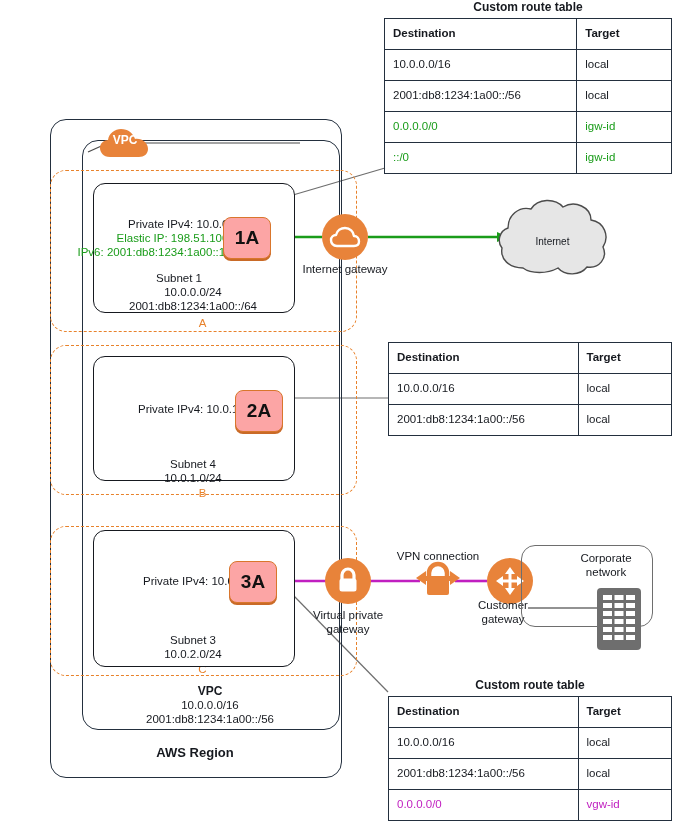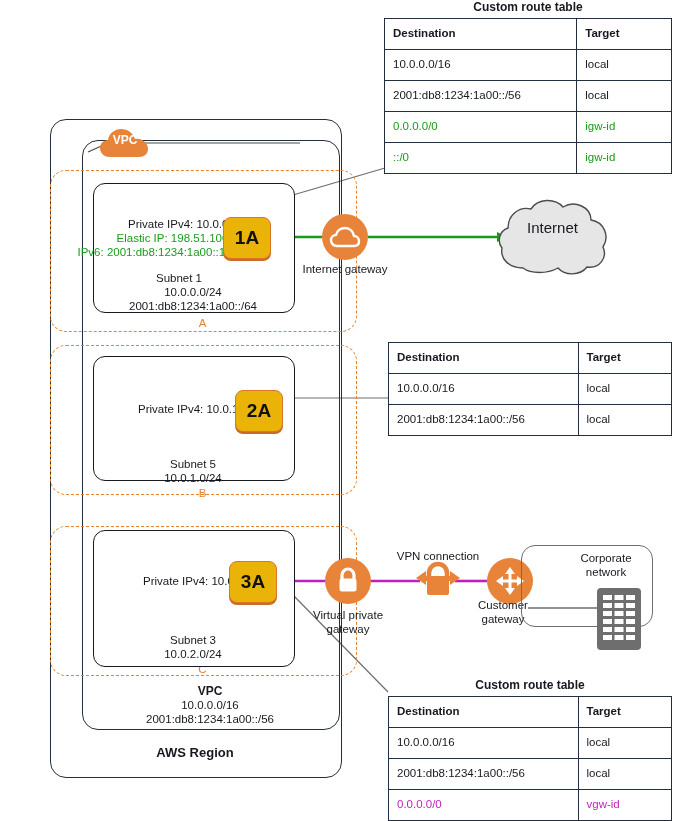--- a/index.html
+++ b/index.html
@@ -28,21 +28,21 @@
   .subnet{position:absolute;border:1.6px solid #16191f;border-radius:12px;
           background:#ffffff;}
 
   
   .lbl{position:absolute;font-size:11.5px;line-height:14px;text-align:center;
        white-space:nowrap;}
   .lbl.b{font-weight:bold;}
 
   
   .inst{position:absolute;width:46px;height:40px;border-radius:8px;
-        background:#eab308;border:1px solid #d9762c;
+        background:#fca5a5;border:1px solid #d9762c;
         box-shadow:0 2px 0 #c96a27;
         display:flex;align-items:center;justify-content:center;
         font-size:19px;font-weight:bold;color:#111;}
 
   
   .circ{position:absolute;width:46px;height:46px;border-radius:50%;
         background:#e8833a;display:flex;align-items:center;justify-content:center;}
   .cloudgray{position:absolute;}
   svg{display:block;overflow:visible;}
 </style>
@@ -178,29 +178,29 @@
   </svg>
 </div>
 <div class="lbl" style="left:275px;top:262px;width:140px;">Internet gateway</div>
 
 <div class="cloudgray" style="left:495px;top:196px;">
   <svg width="115" height="82" viewBox="0 0 115 82">
     <path d="M28,72 C14,72 5,63 7,52 C2,46 4,35 13,32 C13,19 24,10 36,13 C43,2 60,2 68,11
              C80,4 96,11 96,24 C109,26 115,40 108,51 C113,62 104,73 92,71
              C85,80 70,80 63,72 C52,78 36,78 28,72 Z" fill="#e6e6e6" stroke="#4b4b4b" stroke-width="1.4"></path>
   </svg>
-  <div class="abs" style="left:0;top:23px;width:115px;text-align:center;font-size:15px;">Internet</div>
+  <div class="abs" style="left:0;top:40px;width:115px;text-align:center;font-size:10px;">Internet</div>
 </div>
 
 <div class="az" style="left:50px;top:345px;width:305px;height:148px;"></div>
 <div class="azlabel" style="left:50px;top:487px;width:305px;">B</div>
 
 <div class="subnet" style="left:93px;top:356px;width:200px;height:123px;"></div>
 <div class="lbl" style="left:93px;top:402px;width:155px;text-align:right;">Private IPv4: 10.0.1.5</div>
-<div class="lbl" style="left:93px;top:457px;width:200px;">Subnet 5</div>
+<div class="lbl" style="left:93px;top:457px;width:200px;">Subnet 4</div>
 <div class="lbl" style="left:93px;top:471px;width:200px;">10.0.1.0/24</div>
 <div class="inst" style="left:223px;top:390px;margin-left:12px;">2A</div>
 
 <div class="az" style="left:50px;top:526px;width:305px;height:148px;"></div>
 <div class="azlabel" style="left:50px;top:663px;width:305px;">C</div>
 
 <div class="subnet" style="left:93px;top:530px;width:200px;height:135px;"></div>
 <div class="lbl" style="left:98px;top:574px;width:155px;text-align:right;">Private IPv4: 10.0.2.5</div>
 <div class="lbl" style="left:93px;top:633px;width:200px;">Subnet 3</div>
 <div class="lbl" style="left:93px;top:647px;width:200px;">10.0.2.0/24</div>

